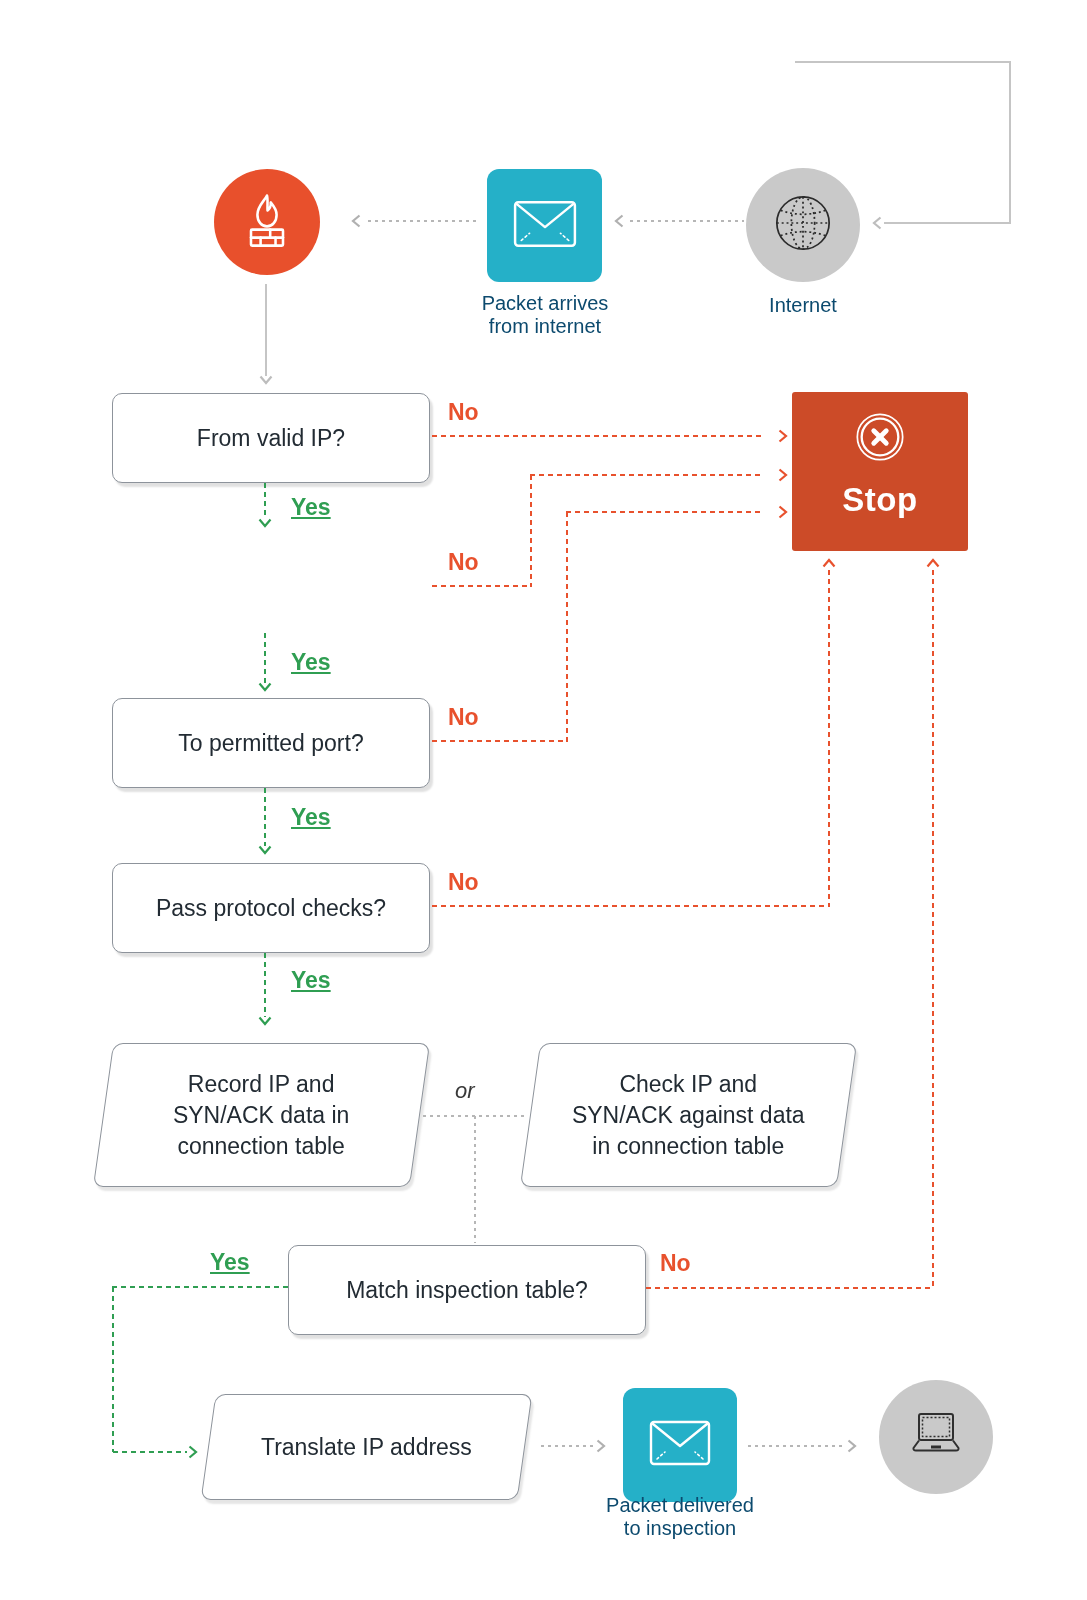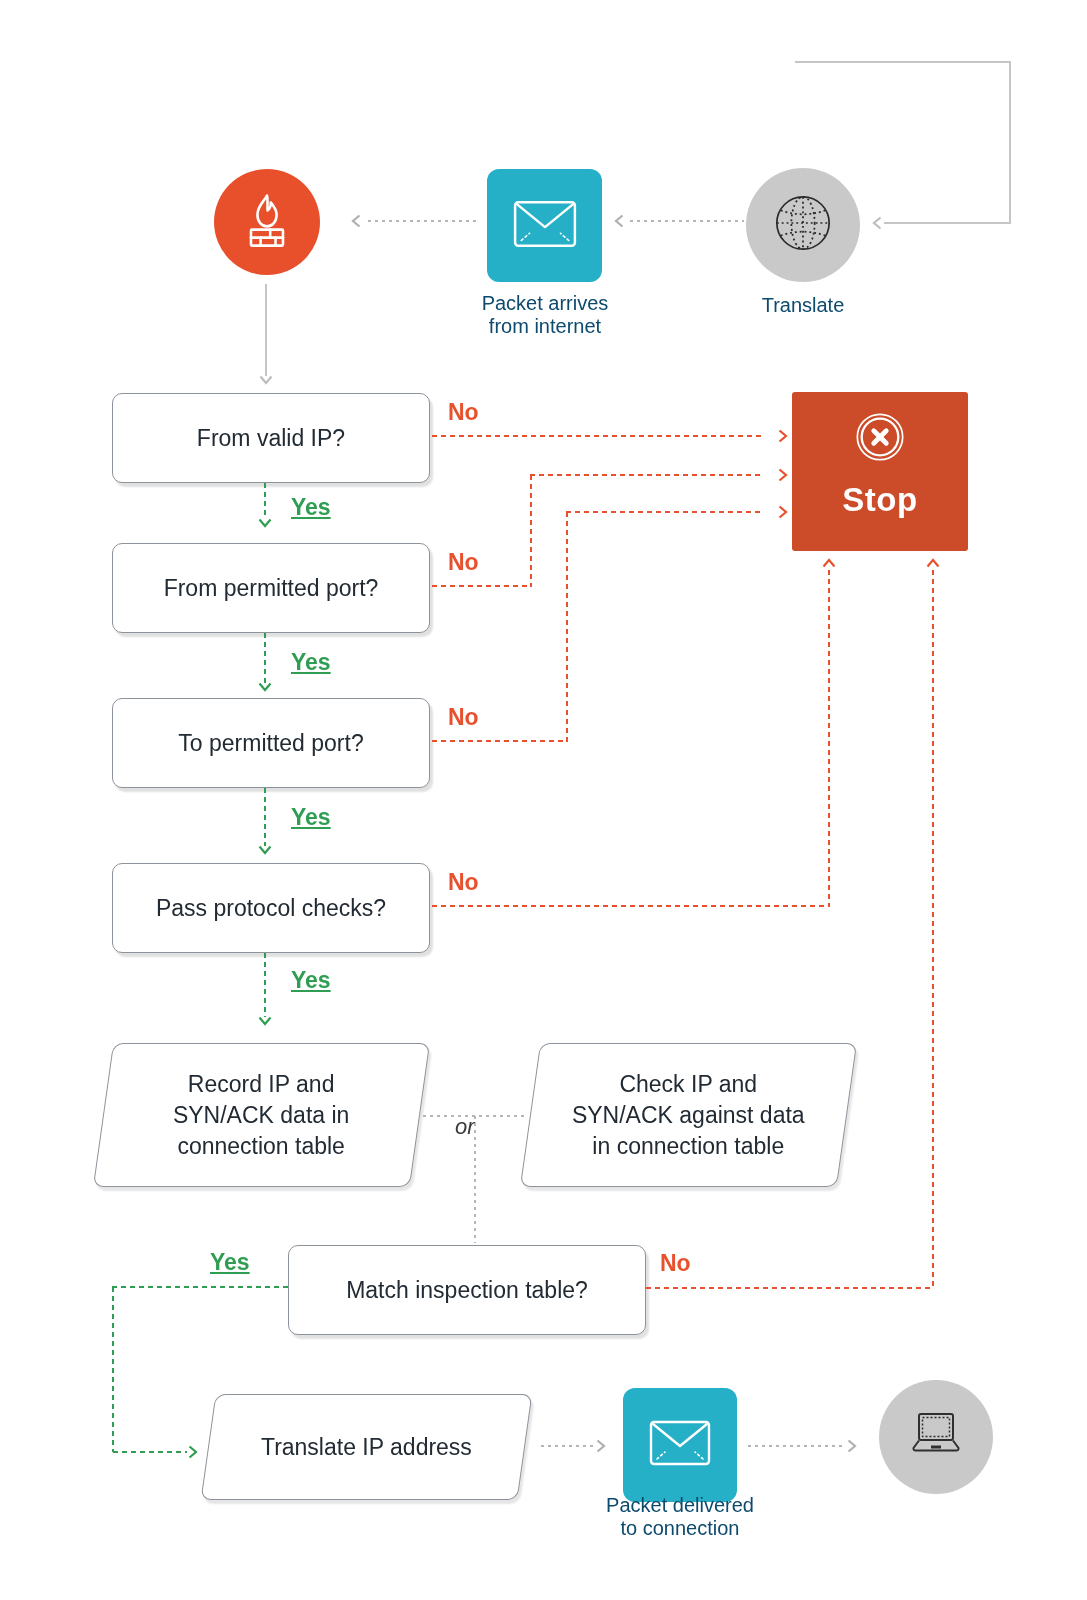--- a/index.html
+++ b/index.html
@@ -131,41 +131,38 @@
         <circle cx="32" cy="32" r="27"></circle>
         <ellipse cx="32" cy="32" rx="12" ry="27" stroke-dasharray="2 3"></ellipse>
         <line x1="5" y1="32" x2="59" y2="32" stroke-dasharray="2 3"></line>
         <path d="M9 19 Q32 27 55 19" stroke-dasharray="2 3"></path>
         <path d="M9 45 Q32 37 55 45" stroke-dasharray="2 3"></path>
         <line x1="32" y1="5" x2="32" y2="59" stroke-dasharray="2 3"></line>
       </svg>
     </span>
   </div>
   <div class="abs caption" style="left:731px;top:294px;width:144px;">
-    <span>Translate</span>
+    <span>Internet</span>
   </div>
 
   <div class="abs" style="left:792px;top:392px;width:176px;height:159px;background:var(--stop-red);border-radius:3px;">
     <div class="abs" style="left:61px;top:18px;">
       <svg width="54" height="54" viewBox="0 0 56 56" fill="none" stroke="#ffffff" stroke-linecap="round">
         <circle cx="28" cy="28" r="23.5" stroke-width="1.8"></circle>
         <circle cx="28" cy="28" r="19" stroke-width="2.4"></circle>
         <line x1="21.5" y1="21.5" x2="34.5" y2="34.5" stroke-width="5"></line>
         <line x1="34.5" y1="21.5" x2="21.5" y2="34.5" stroke-width="5"></line>
       </svg>
     </div>
     <div class="abs stop-label" style="left:0;top:89px;width:176px;">Stop</div>
   </div>
 
   <div class="abs decision" style="left:112px;top:393px;">
     <span>From valid IP?</span>
   </div>
-  <div class="abs decision" style="left:112px;top:543px;">
-    <span>From permitted port?</span>
-  </div>
   <div class="abs decision" style="left:112px;top:863px;">
     <span>Pass protocol checks?</span>
   </div>
   <div class="abs decision" style="left:112px;top:698px;">
     <span>To permitted port?</span>
   </div>
   <div class="abs decision" style="left:288px;top:1245px;width:356px;">
     <span>Match inspection table?</span>
   </div>
 
@@ -247,21 +244,21 @@
       </svg>
   </div>
 
   <div class="abs pgram" style="left:103px;top:1043px;width:315px;height:142px;">
     <div class="ptext">
       <span>Record IP and</span>
       <span>SYN/ACK data in</span>
       <span>connection table</span>
     </div>
   </div>
-  <div class="abs or-label" style="left:455px;top:1078px;margin-top:36px;">or</div>
+  <div class="abs or-label" style="left:455px;top:1078px;">or</div>
   <div class="abs dh gray" style="left:423px;top:1115px;width:102px;"></div>
   <div class="abs dv gray" style="left:474px;top:1116px;height:127px;"></div>
   <div class="abs pgram" style="left:530px;top:1043px;width:315px;height:142px;">
     <div class="ptext">
       <span>Check IP and</span>
       <span>SYN/ACK against data</span>
       <span>in connection table</span>
     </div>
   </div>
 
@@ -293,21 +290,21 @@
       <svg width="64" height="48" viewBox="0 0 64 48" fill="none" stroke="#ffffff" stroke-width="2.4" stroke-linejoin="round" stroke-linecap="round">
         <rect x="3" y="3" width="58" height="42" rx="3"></rect>
         <polyline points="5,5 32,27 59,5"></polyline>
         <line x1="9" y1="40" x2="17" y2="33" stroke-dasharray="2 3" stroke-width="1.6"></line>
         <line x1="55" y1="40" x2="47" y2="33" stroke-dasharray="2 3" stroke-width="1.6"></line>
       </svg>
     </span>
   </div>
   <div class="abs caption" style="left:560px;top:1494px;width:240px;">
     <span>Packet delivered</span>
-    <span>to connection</span>
+    <span>to inspection</span>
   </div>
 
   <div class="abs dh gray" style="left:748px;top:1445px;width:98px;"></div>
   <div class="abs chev" style="left:843px;top:1438px;color:#b0b0b0;">
     <svg width="16" height="16">
         <polyline points="5.5,2.5 12,8 5.5,13.5" fill="none" stroke="currentColor" stroke-width="2.2"></polyline>
       </svg>
   </div>
 
   <div class="abs circle-node" style="left:879px;top:1380px;width:114px;height:114px;background:var(--node-gray);">

